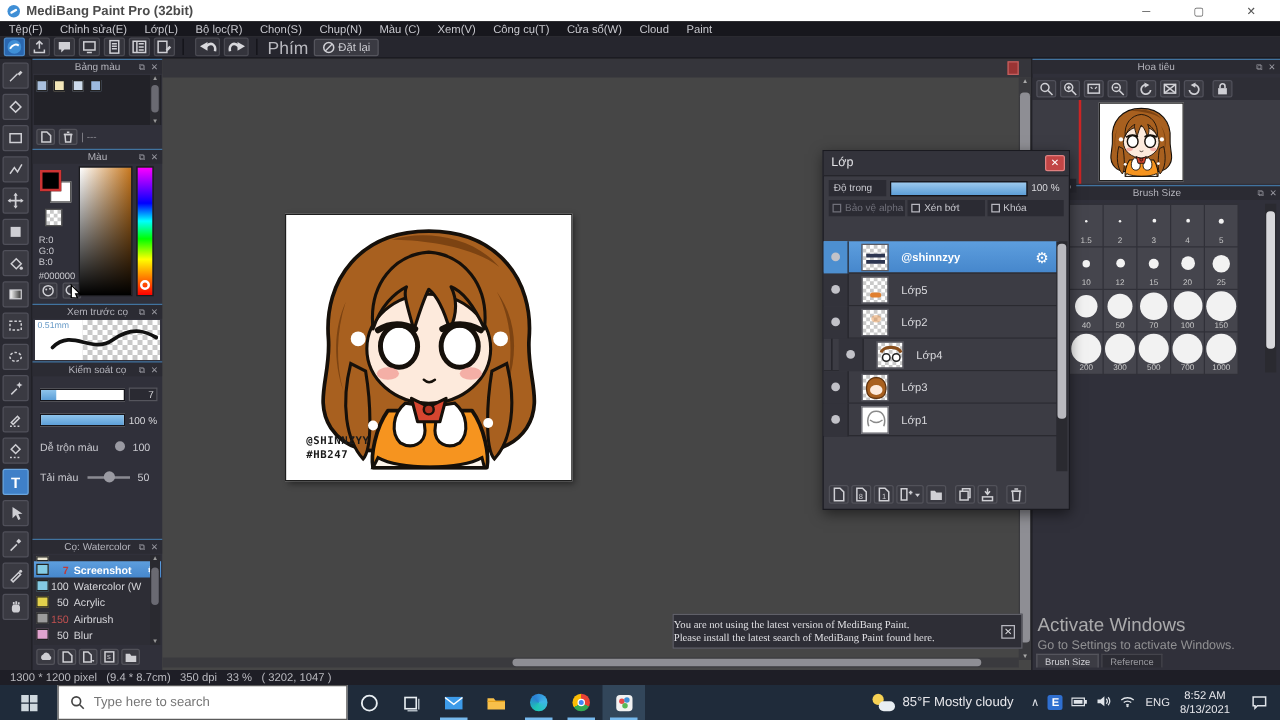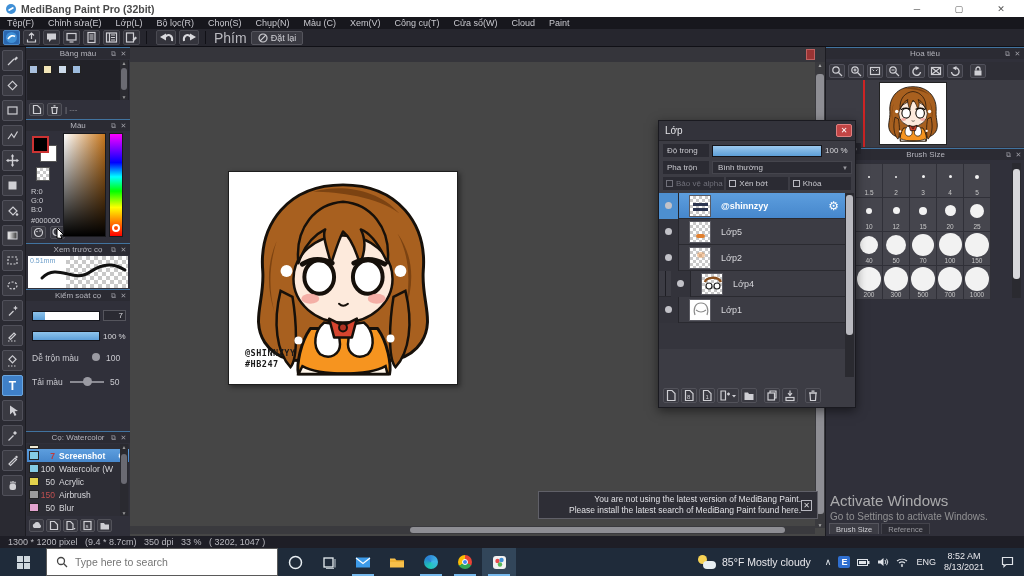--- a/index.html
+++ b/index.html
@@ -133,21 +133,21 @@
   .lrow .gear { color:#fff; font-size:12px; margin-right:8px; }
   .lrow.clip { padding-left:12px; }
   .lrow.clip::before { content:""; position:absolute; left:6px; top:0; bottom:0; width:1px; background:#1e1e24; }
   .lp-tools { position:absolute; bottom:4px; left:4px; display:flex; gap:2px; align-items:center; }
   .lp-tbtn { width:16px; height:15px; background:#3a3a42; border:1px solid #52525a; border-radius:2px; display:flex; align-items:center; justify-content:center; color:#cfcfd4; }
   .lp-scroll { position:absolute; right:1px; top:72px; width:9px; height:184px; background:#2a2a30; }
   .lp-scroll .thumb { position:absolute; left:1px; width:7px; top:2px; height:140px; background:#b9b9bf; border-radius:3px; }
 
   
   .notif { position:absolute; left:538px; top:491px; width:280px; height:28px; background:#2e2e36; border:1px solid #606068; z-index:40; display:flex; align-items:center; }
-  .notif .txt { flex:1; text-align:right; font-size:8.5px; line-height:11px; color:#e0e0e4; }
+  .notif .txt { flex:1; text-align:left; font-size:8.5px; line-height:11px; color:#e0e0e4;font-family:Liberation Serif, serif; }
   .notif .x { width:11px; height:11px; border:1px solid #b8b8c0; color:#d8d8dc; font-size:8px; display:flex; align-items:center; justify-content:center; margin-right:5px; }
 
   
   .statusbar { position:absolute; top:536px; left:0; width:1024px; height:12px; background:#1e1e26; display:flex; align-items:center; }
   .statusbar span { font-size:9px; color:#b9b9bf; margin-left:8px; white-space:pre; }
 
   
   .taskbar { position:absolute; top:548px; left:0; width:1024px; height:28px; background:#1f2b3a; display:flex; align-items:stretch; z-index:50; }
   .tk-start { width:46px; display:flex; align-items:center; justify-content:center; }
   .winlogo { display:grid; grid-template-columns:6px 6px; grid-template-rows:6px 6px; gap:1px; }
@@ -788,27 +788,20 @@
       <span class="t">Lớp</span>
       <span class="lp-close">✕</span>
     </div>
     <div class="lp-row">
       <span class="lp-lab">Độ trong</span>
       <span class="lp-slider">
           <span class="fill"></span>
         </span>
       <span class="lp-opval">100 %</span>
     </div>
-    <div class="lp-row">
-      <span class="lp-lab">Pha trộn</span>
-      <span class="lp-dd">
-        <span>Bình thường</span>
-        <span class="car">▼</span>
-      </span>
-    </div>
     <div class="lp-checks">
       <span class="lp-chk dim">
           <span class="box"></span>
           <span>Bảo vệ alpha</span>
         </span>
       <span class="lp-chk">
           <span class="box"></span>
           <span>Xén bớt</span>
         </span>
       <span class="lp-chk">
@@ -852,20 +845,32 @@
             <span class="dot"></span>
           </span>
         <span class="thumb checker-s">
           <svg width="22" height="22">
               <path d="M3,8 C4,3 16,2 19,8" fill="none" stroke="#8a4f1c" stroke-width="2.5"></path>
               <circle cx="7" cy="12" r="3" fill="#fff" stroke="#222" stroke-width="1.2"></circle>
               <circle cx="15" cy="12" r="3" fill="#fff" stroke="#222" stroke-width="1.2"></circle>
             </svg>
         </span>
         <span class="lname">Lớp4</span>
+      </div>
+      <div class="lrow">
+        <span class="vis">
+            <span class="dot"></span>
+          </span>
+        <span class="thumb checker-s">
+          <svg width="22" height="22">
+              <path d="M11,2 C4,2 2,9 4,15 C6,20 16,20 18,15 C20,9 18,2 11,2 Z" fill="#a8601f" stroke="#5e3310" stroke-width="1"></path>
+              <ellipse cx="11" cy="12" rx="5" ry="4" fill="#fdeadc"></ellipse>
+            </svg>
+        </span>
+        <span class="lname">Lớp3</span>
       </div>
       <div class="lrow">
         <span class="vis">
             <span class="dot"></span>
           </span>
         <span class="thumb" style="background:#fff">
           <svg width="22" height="22">
               <path d="M11,3 C5,3 3,9 5,15 M11,3 C17,3 19,9 17,15 M6,10 Q11,14 16,10" fill="none" stroke="#8a8a8a" stroke-width="1.2"></path>
             </svg>
         </span>

